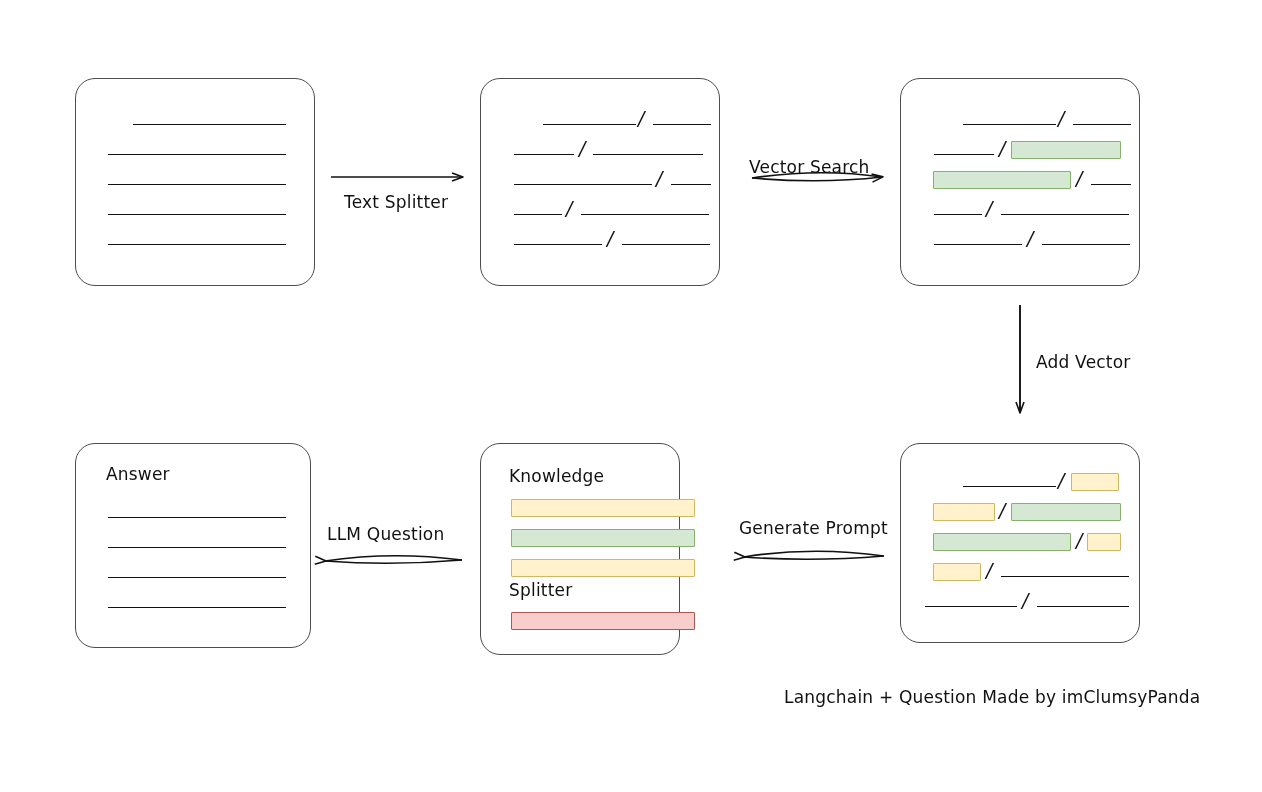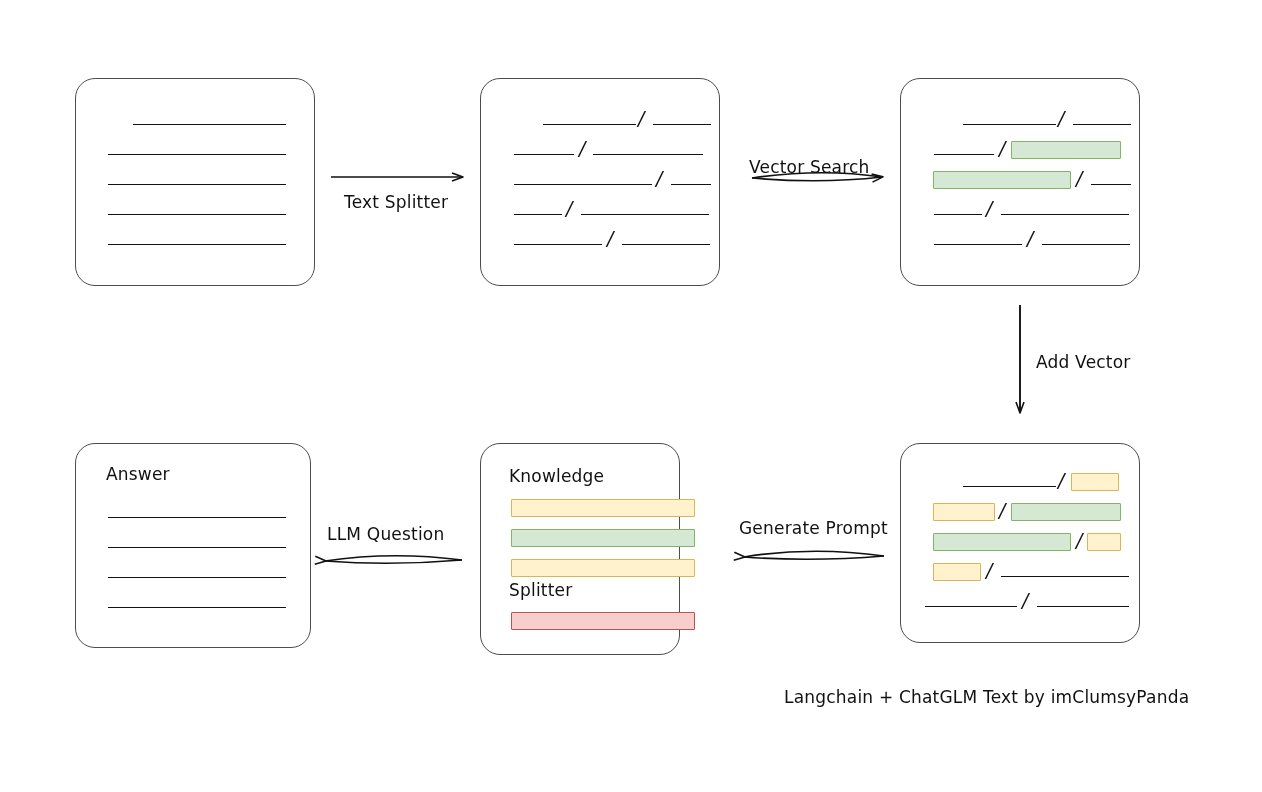--- a/index.html
+++ b/index.html
@@ -216,15 +216,15 @@
   <div class="arrow-label" style="left:344px; top:148px;margin-top:44px;">Text Splitter</div>
 
   <div class="arrow-label" style="left:749px; top:148px;margin-top:9px;">Vector Search</div>
 
   <div class="arrow-label" style="left:1036px; top:352px;">Add Vector</div>
 
   <div class="arrow-label" style="left:739px; top:518px;">Generate Prompt</div>
 
   <div class="arrow-label" style="left:327px; top:524px;">LLM Question</div>
 
-  <div class="footer-note" style="left:784px; top:687px;">Langchain + ChatGLM Text by imClumsyPanda</div>
+  <div class="footer-note" style="left:784px; top:687px;">Langchain + Question Made by imClumsyPanda</div>
 
 </div>
 
 </body></html>

